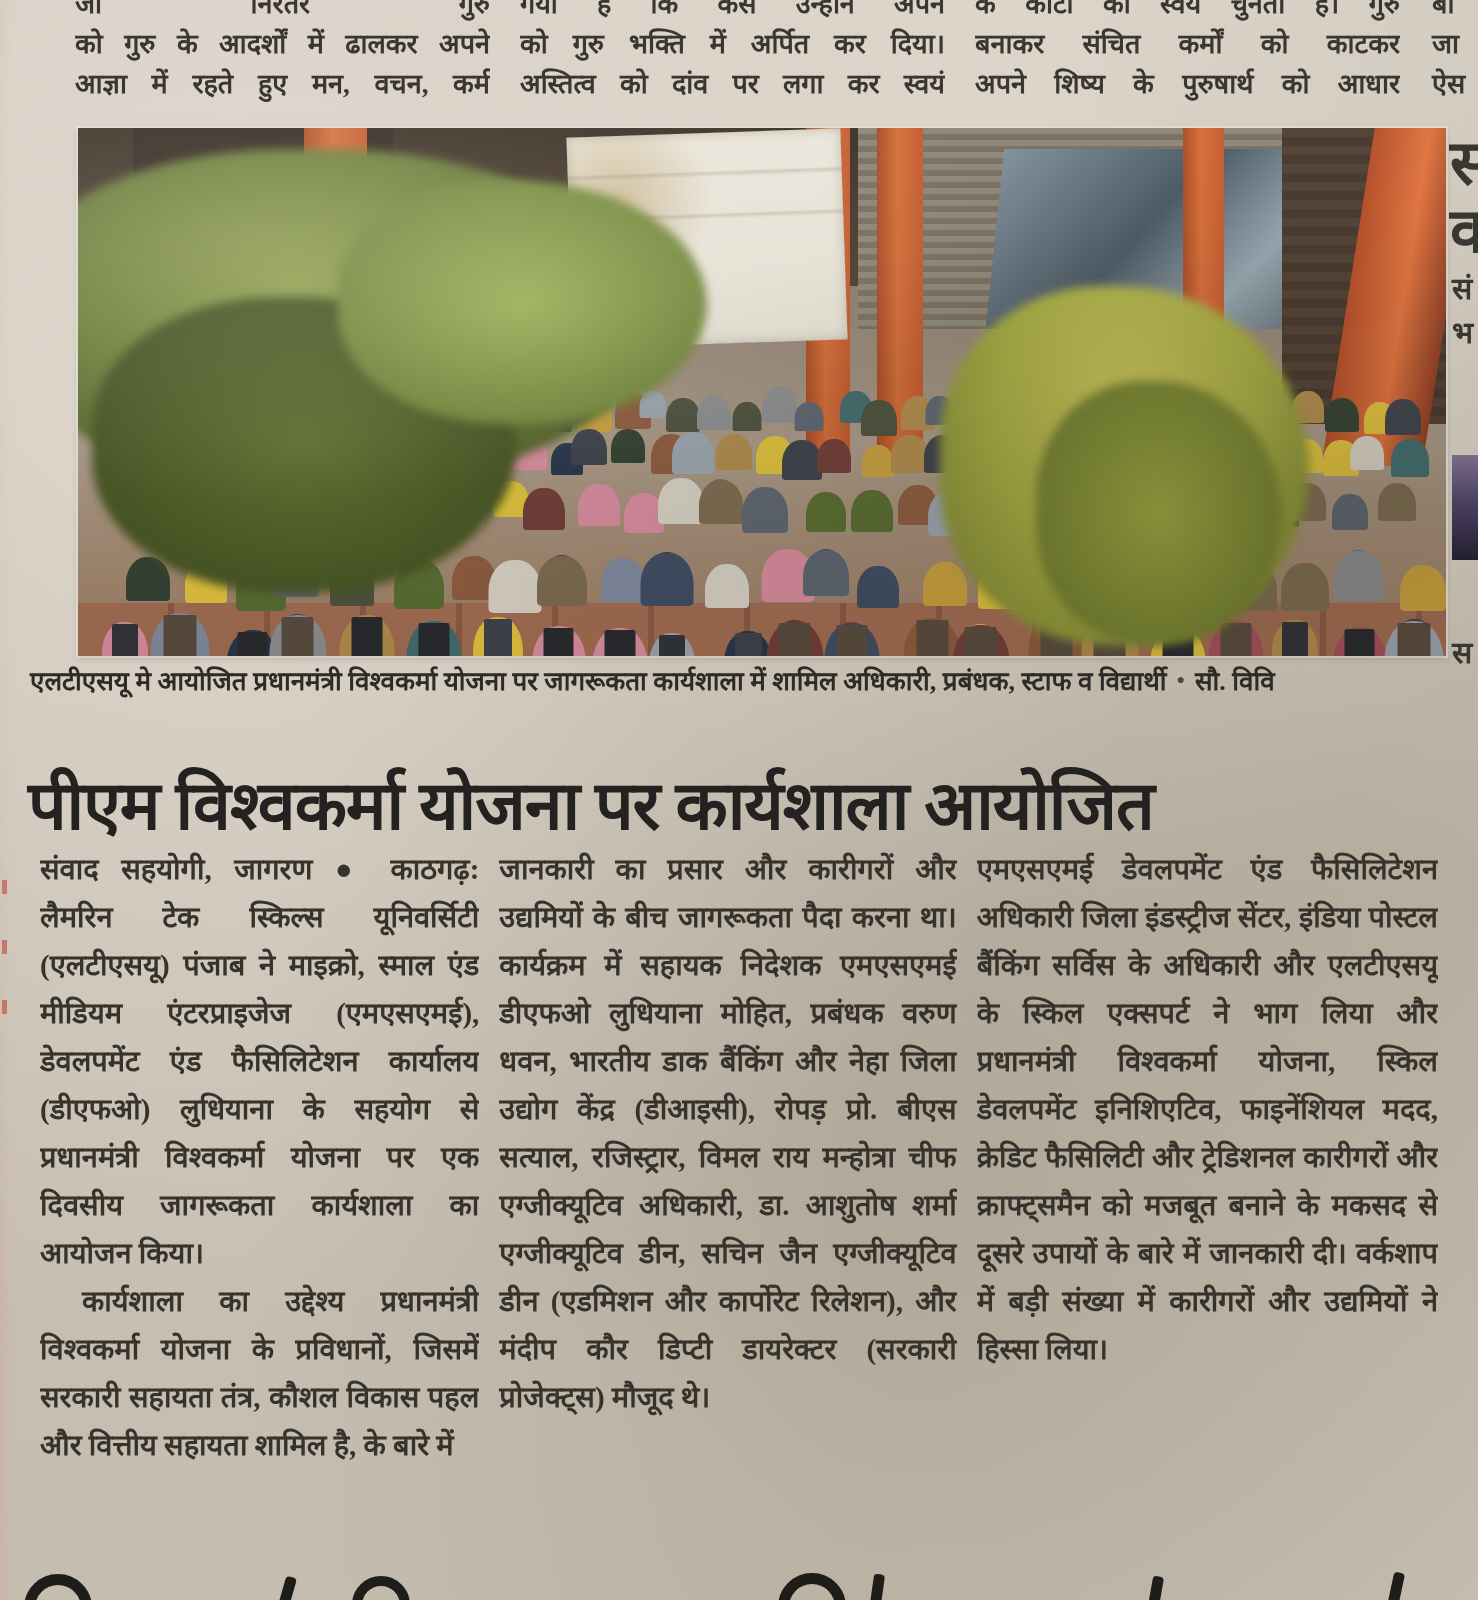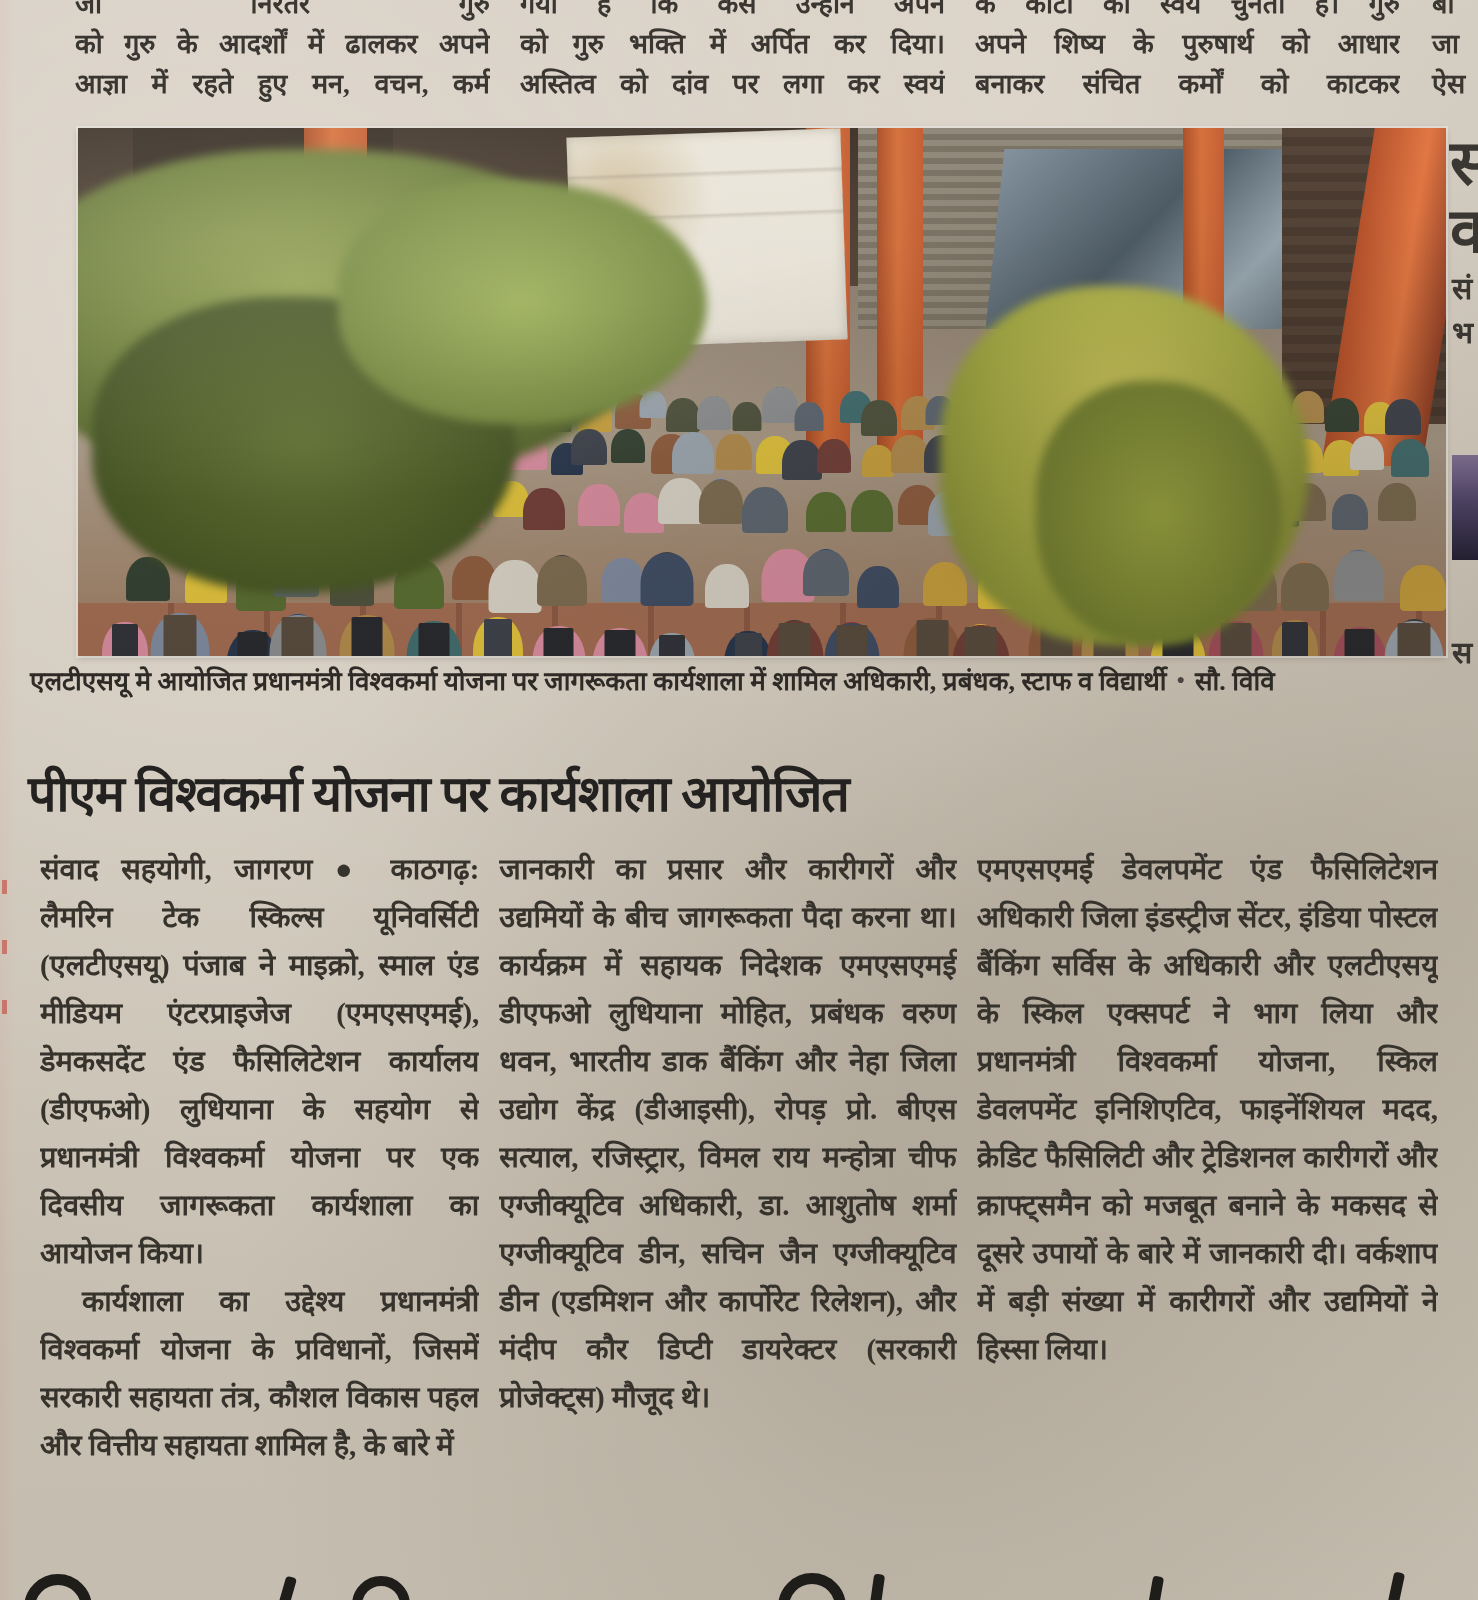--- a/index.html
+++ b/index.html
@@ -101,21 +101,21 @@
   .caption{
     position:absolute;left:30px;top:662px;width:1430px;z-index:2;
     font-size:26px;font-weight:700;color:#2e2b27;white-space:nowrap;
     display:flex;align-items:center;gap:10px;
   }
   .caption .bullet{font-size:14px;color:#4a463f;}
 
   
   .headline{
     position:absolute;left:28px;top:706px;width:1450px;z-index:2;
-    font-size:50px;line-height:108px;font-weight:800;letter-spacing:-1px;
+    font-size:68px;line-height:108px;font-weight:800;letter-spacing:-1px;
     color:#242220;white-space:nowrap;
   }
 
   
   .article{
     position:absolute;left:40px;top:845px;width:1398px;height:708px;z-index:2;
     display:flex;gap:20px;overflow:hidden;
   }
   .acol{font-size:29px;line-height:48px;font-weight:600;text-align:justify;color:#36322c;overflow:hidden;}
   .acol.a1{width:440px;}
@@ -144,22 +144,22 @@
       <div class="frag-line">को गुरु के आदर्शों में ढालकर अपने</div>
       <div class="frag-line">आज्ञा में रहते हुए मन, वचन, कर्म</div>
     </div>
   <div class="topcol c2">
       <div class="frag-line">गया है कि कैसे उन्होंने अपने</div>
       <div class="frag-line">को गुरु भक्ति में अर्पित कर दिया।</div>
       <div class="frag-line">अस्तित्व को दांव पर लगा कर स्वयं</div>
     </div>
   <div class="topcol c3">
       <div class="frag-line">के काटों को स्वयं चुनता है। गुरु</div>
+      <div class="frag-line">बनाकर संचित कर्मों को काटकर</div>
       <div class="frag-line">अपने शिष्य के पुरुषार्थ को आधार</div>
-      <div class="frag-line">बनाकर संचित कर्मों को काटकर</div>
     </div>
 </div>
 <div class="edgefrags">
     <div class="edge-line">बा</div>
     <div class="edge-line">जा</div>
     <div class="edge-line">ऐस</div>
   </div>
 
 <div class="photo">
   <div class="ph-ceiling"></div>
@@ -894,21 +894,21 @@
 <div class="caption">
   <span>एलटीएसयू मे आयोजित प्रधानमंत्री विश्वकर्मा योजना पर जागरूकता कार्यशाला में शामिल अधिकारी, प्रबंधक, स्टाफ व विद्यार्थी</span>
   <span class="bullet">●</span>
   <span>सौ. विवि</span>
 </div>
 
 <h1 class="headline">पीएम विश्वकर्मा योजना पर कार्यशाला आयोजित</h1>
 
 <div class="article">
   <div class="acol a1">
-    <p>संवाद सहयोगी, जागरण ● काठगढ़: लैमरिन टेक स्किल्स यूनिवर्सिटी (एलटीएसयू) पंजाब ने माइक्रो, स्माल एंड मीडियम एंटरप्राइजेज (एमएसएमई), डेमकसदेंट एंड फैसिलिटेशन कार्यालय (डीएफओ) लुधियाना के सहयोग से प्रधानमंत्री विश्वकर्मा योजना पर एक दिवसीय जागरूकता कार्यशाला का आयोजन किया।</p>
+    <p>संवाद सहयोगी, जागरण ● काठगढ़: लैमरिन टेक स्किल्स यूनिवर्सिटी (एलटीएसयू) पंजाब ने माइक्रो, स्माल एंड मीडियम एंटरप्राइजेज (एमएसएमई), डेवलपमेंट एंड फैसिलिटेशन कार्यालय (डीएफओ) लुधियाना के सहयोग से प्रधानमंत्री विश्वकर्मा योजना पर एक दिवसीय जागरूकता कार्यशाला का आयोजन किया।</p>
     <p class="indent">कार्यशाला का उद्देश्य प्रधानमंत्री विश्वकर्मा योजना के प्रविधानों, जिसमें सरकारी सहायता तंत्र, कौशल विकास पहल और वित्तीय सहायता शामिल है, के बारे में</p>
   </div>
   <div class="acol a2">
     <p>जानकारी का प्रसार और कारीगरों और उद्यमियों के बीच जागरूकता पैदा करना था। कार्यक्रम में सहायक निदेशक एमएसएमई डीएफओ लुधियाना मोहित, प्रबंधक वरुण धवन, भारतीय डाक बैंकिंग और नेहा जिला उद्योग केंद्र (डीआइसी), रोपड़ प्रो. बीएस सत्याल, रजिस्ट्रार, विमल राय मन्होत्रा चीफ एग्जीक्यूटिव अधिकारी, डा. आशुतोष शर्मा एग्जीक्यूटिव डीन, सचिन जैन एग्जीक्यूटिव डीन (एडमिशन और कार्पोरेट रिलेशन), और मंदीप कौर डिप्टी डायरेक्टर (सरकारी प्रोजेक्ट्स) मौजूद थे।</p>
   </div>
   <div class="acol a3">
     <p>एमएसएमई डेवलपमेंट एंड फैसिलिटेशन अधिकारी जिला इंडस्ट्रीज सेंटर, इंडिया पोस्टल बैंकिंग सर्विस के अधिकारी और एलटीएसयू के स्किल एक्सपर्ट ने भाग लिया और प्रधानमंत्री विश्वकर्मा योजना, स्किल डेवलपमेंट इनिशिएटिव, फाइनेंशियल मदद, क्रेडिट फैसिलिटी और ट्रेडिशनल कारीगरों और क्राफ्ट्समैन को मजबूत बनाने के मकसद से दूसरे उपायों के बारे में जानकारी दी। वर्कशाप में बड़ी संख्या में कारीगरों और उद्यमियों ने हिस्सा लिया।</p>
   </div>
 </div>
 

